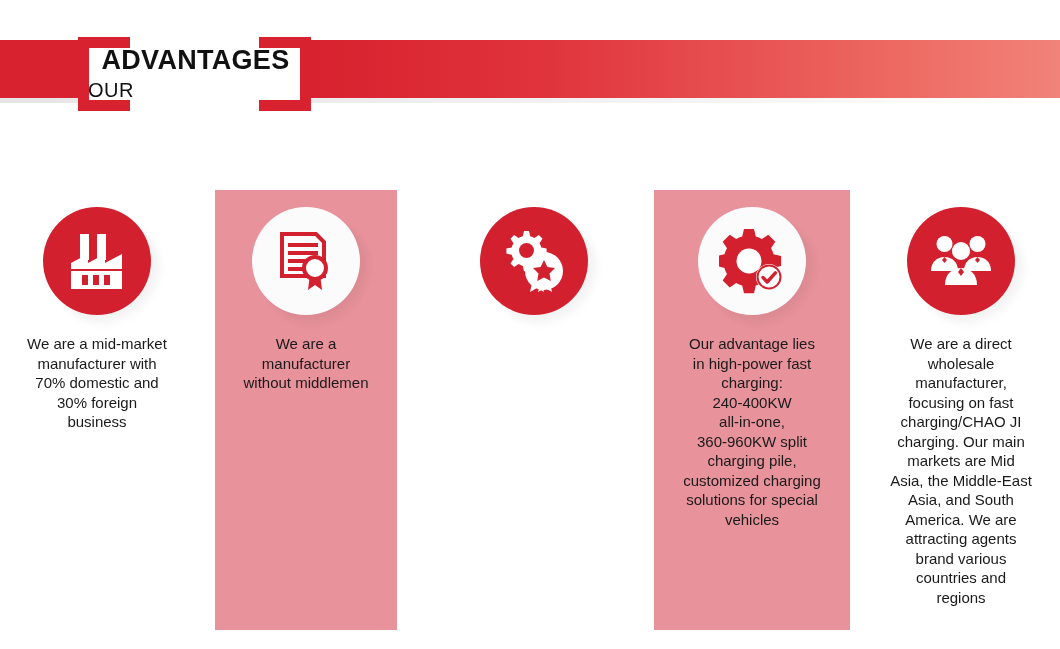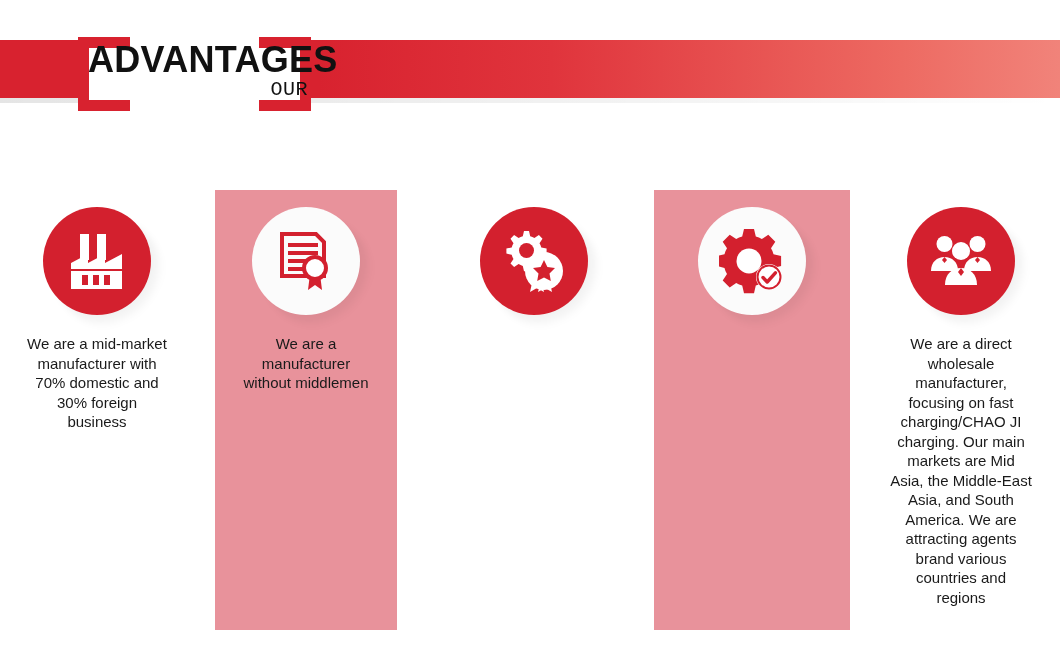--- a/index.html
+++ b/index.html
@@ -58,39 +58,38 @@
   #bk-tl     { left: 78px;  top: 37px;  width: 52px; height: 11px; }
   #bk-tr     { left: 259px; top: 37px;  width: 52px; height: 11px; }
   #bk-bl     { left: 78px;  top: 100px; width: 52px; height: 11px; }
   #bk-br     { left: 259px; top: 100px; width: 52px; height: 11px; }
 
   #title-main {
     position: absolute;
     left: 88px;
     top: 44px;
     width: 215px;
-    text-align: right;
-    font-size: 36px;
+    text-align: center;
+    font-size: 27px;
     font-weight: bold;
     letter-spacing: 0.3px;
     color: #111111;
     line-height: 32px;
   }
   #title-sub {
     position: absolute;
-    left: 96px;
+    left: 88px;
     top: 78px;
     width: 212px;
-    text-align: right;
+    text-align: left;
     font-size: 20px;
     font-weight: normal;
     letter-spacing: 0.5px;
     color: #111111;
     line-height: 24px;
-    font-family: Liberation Mono, monospace;
   }
 
   
   #columns {
     position: absolute;
     left: 0;
     top: 162px;
     width: 1060px;
     height: 499px;
   }
@@ -256,20 +255,30 @@
           <g fill="#d3202e">
             <path d="M25 1 l10 0 l1.8 7.6 a18 18 0 0 1 6 2.5 l6.5 -4.3 l7 7 l-4.3 6.5 a18 18 0 0 1 2.5 6 l7.6 1.8 l0 10 l-7.6 1.8 a18 18 0 0 1 -2.5 6 l4.3 6.5 l-7 7 l-6.5 -4.3 a18 18 0 0 1 -6 2.5 l-1.8 7.6 l-10 0 l-1.8 -7.6 a18 18 0 0 1 -6 -2.5 l-6.5 4.3 l-7 -7 l4.3 -6.5 a18 18 0 0 1 -2.5 -6 l-7.6 -1.8 l0 -10 l7.6 -1.8 a18 18 0 0 1 2.5 -6 l-4.3 -6.5 l7 -7 l6.5 4.3 a18 18 0 0 1 6 -2.5 z"></path>
             <circle cx="30" cy="33" r="12.5" fill="#ffffff"></circle>
           </g>
           <circle cx="50" cy="49" r="13" fill="#ffffff"></circle>
           <circle cx="50" cy="49" r="11.5" fill="none" stroke="#d3202e" stroke-width="2"></circle>
           <path d="M44 49.5 l4.2 4.5 l8.2 -9.2" fill="none" stroke="#d3202e" stroke-width="3.4" stroke-linecap="round" stroke-linejoin="round"></path>
         </svg>
       </div>
     </div>
+    <div class="caption">Our advantage lies
+in high-power fast
+charging:
+240-400KW
+all-in-one,
+360-960KW split
+charging pile,
+customized charging
+solutions for special
+vehicles</div>
   </div>
 
   <div class="col" id="col-5" style="left: 874px; width: 174px;">
     <div class="icon-wrap">
       <div class="icon-shadow"></div>
       <div class="circle red">
         <svg width="68" height="52" viewBox="0 0 68 52" aria-hidden="true">
           <g fill="#ffffff">
 
             <path d="M13 5 a8 8 0 0 1 9 0 l0 7 a8 8 0 0 1 -9 0 z"></path>

